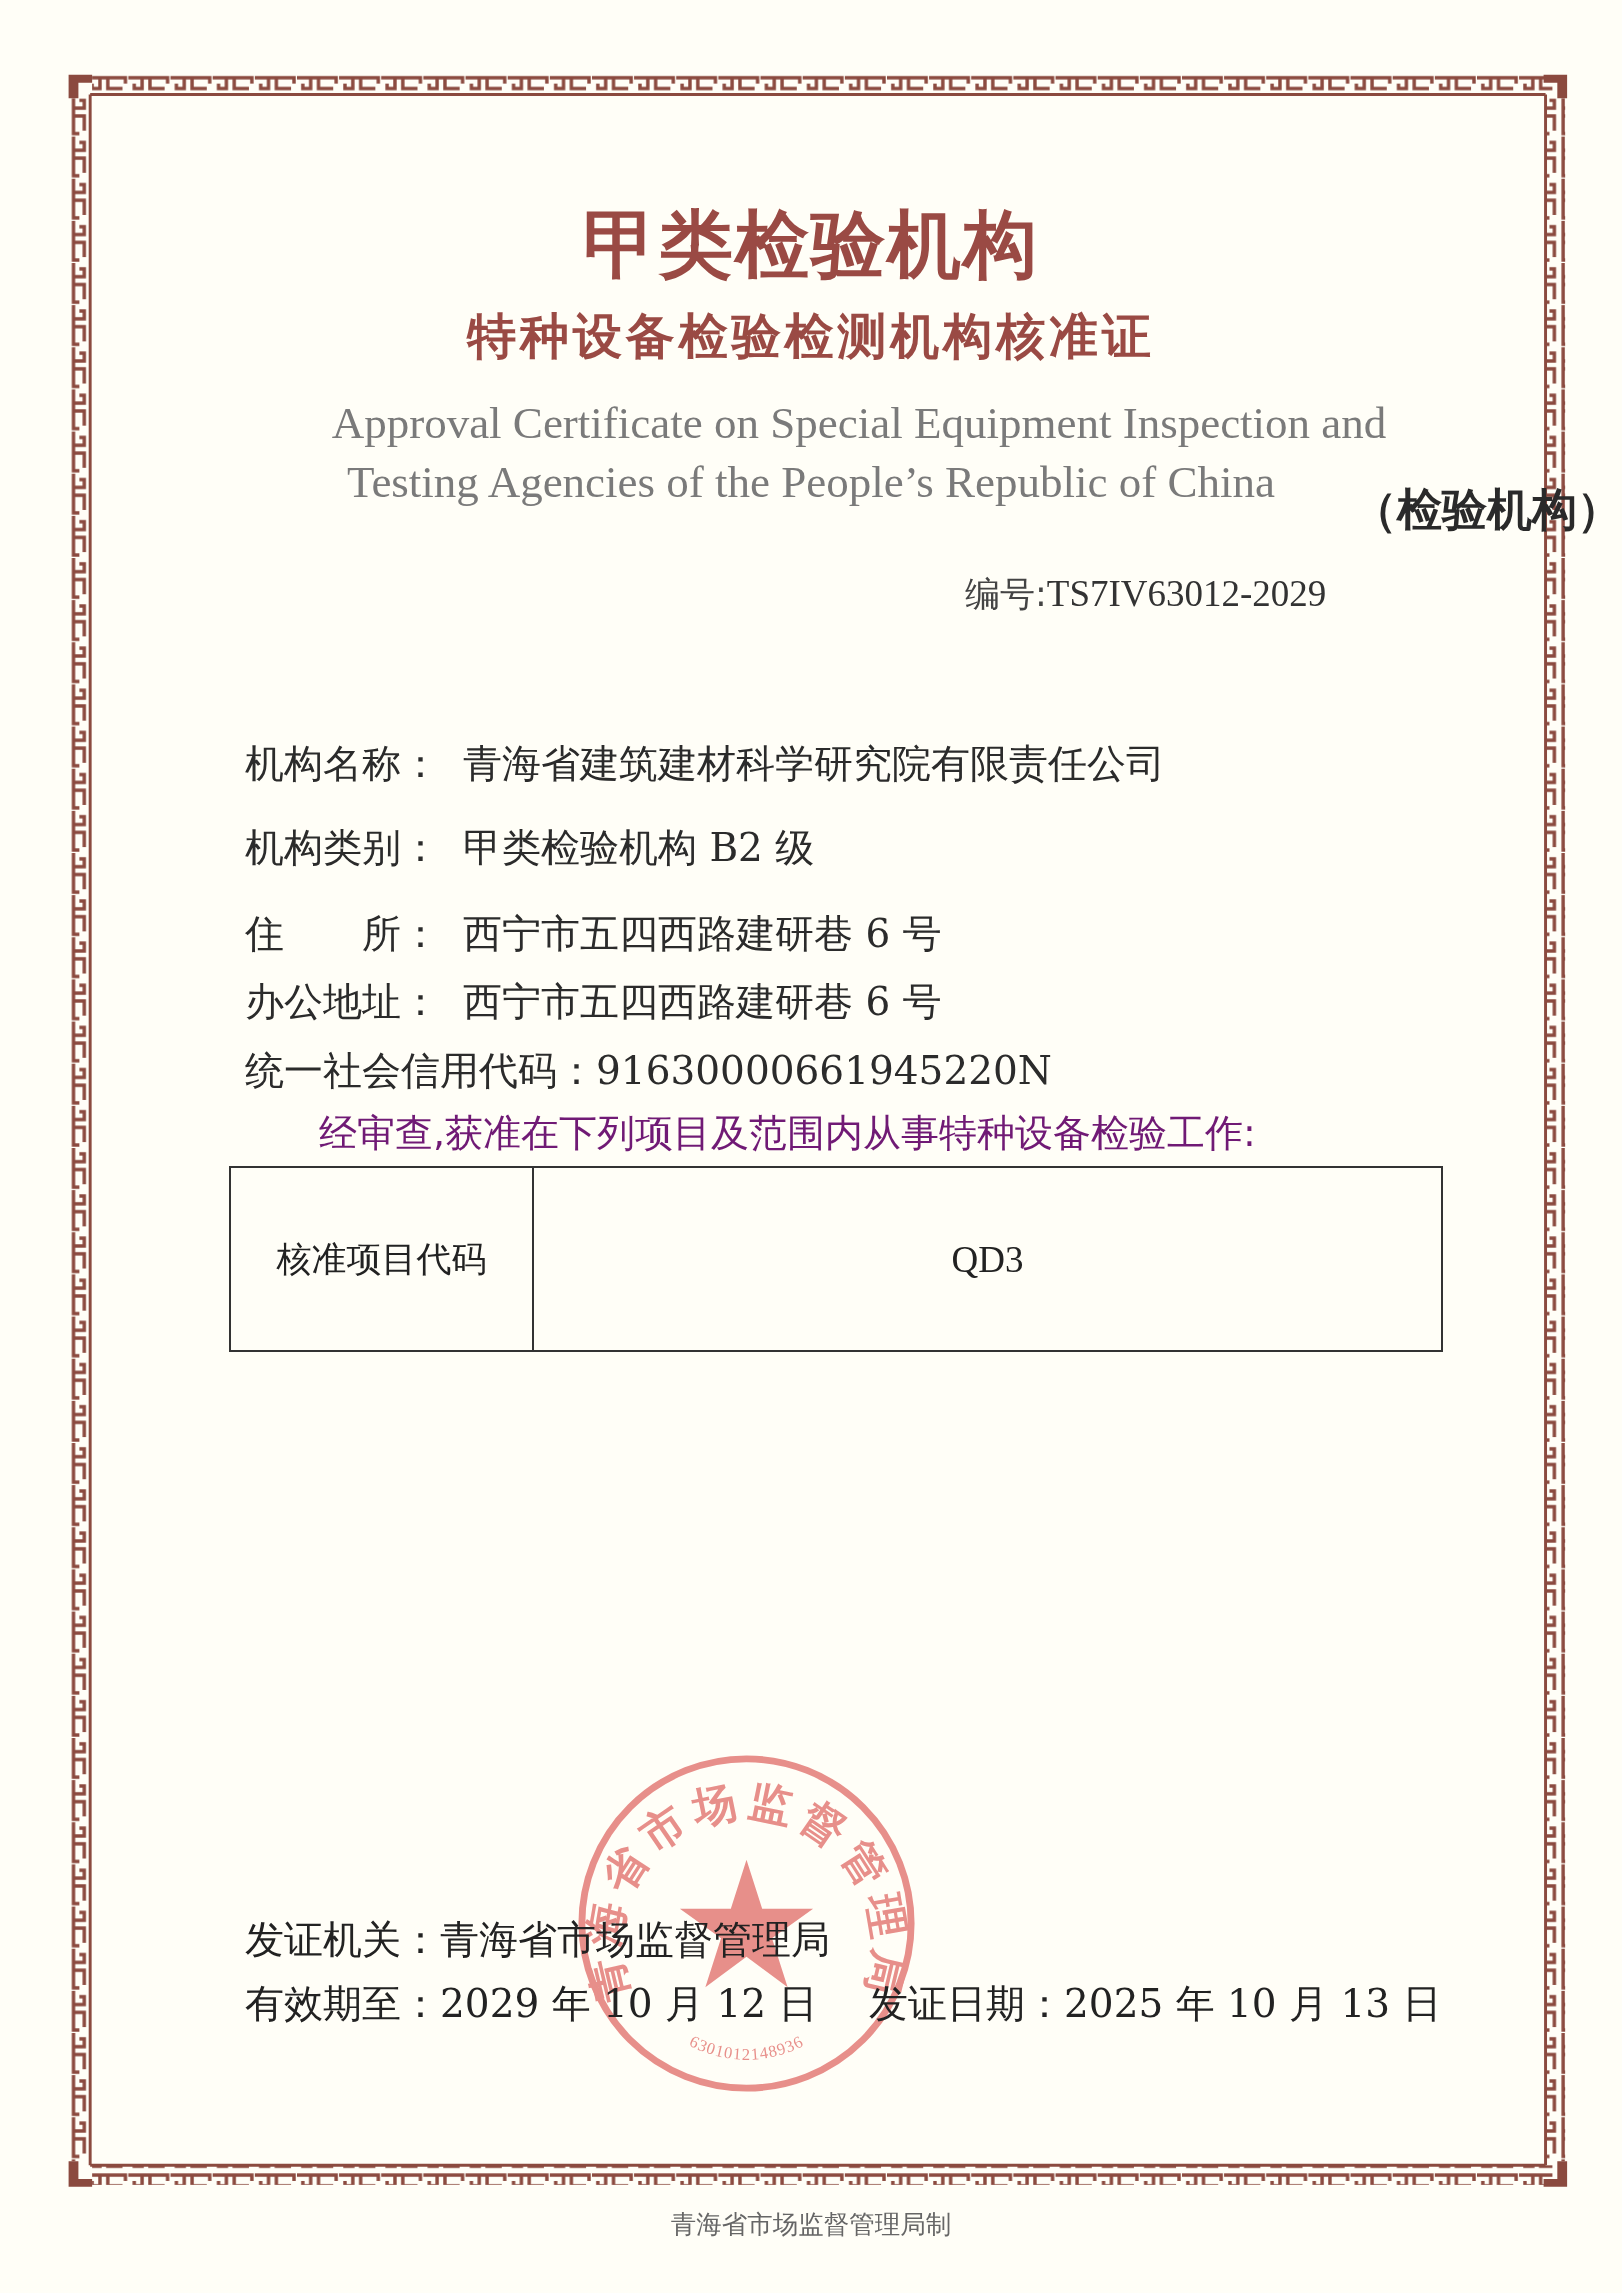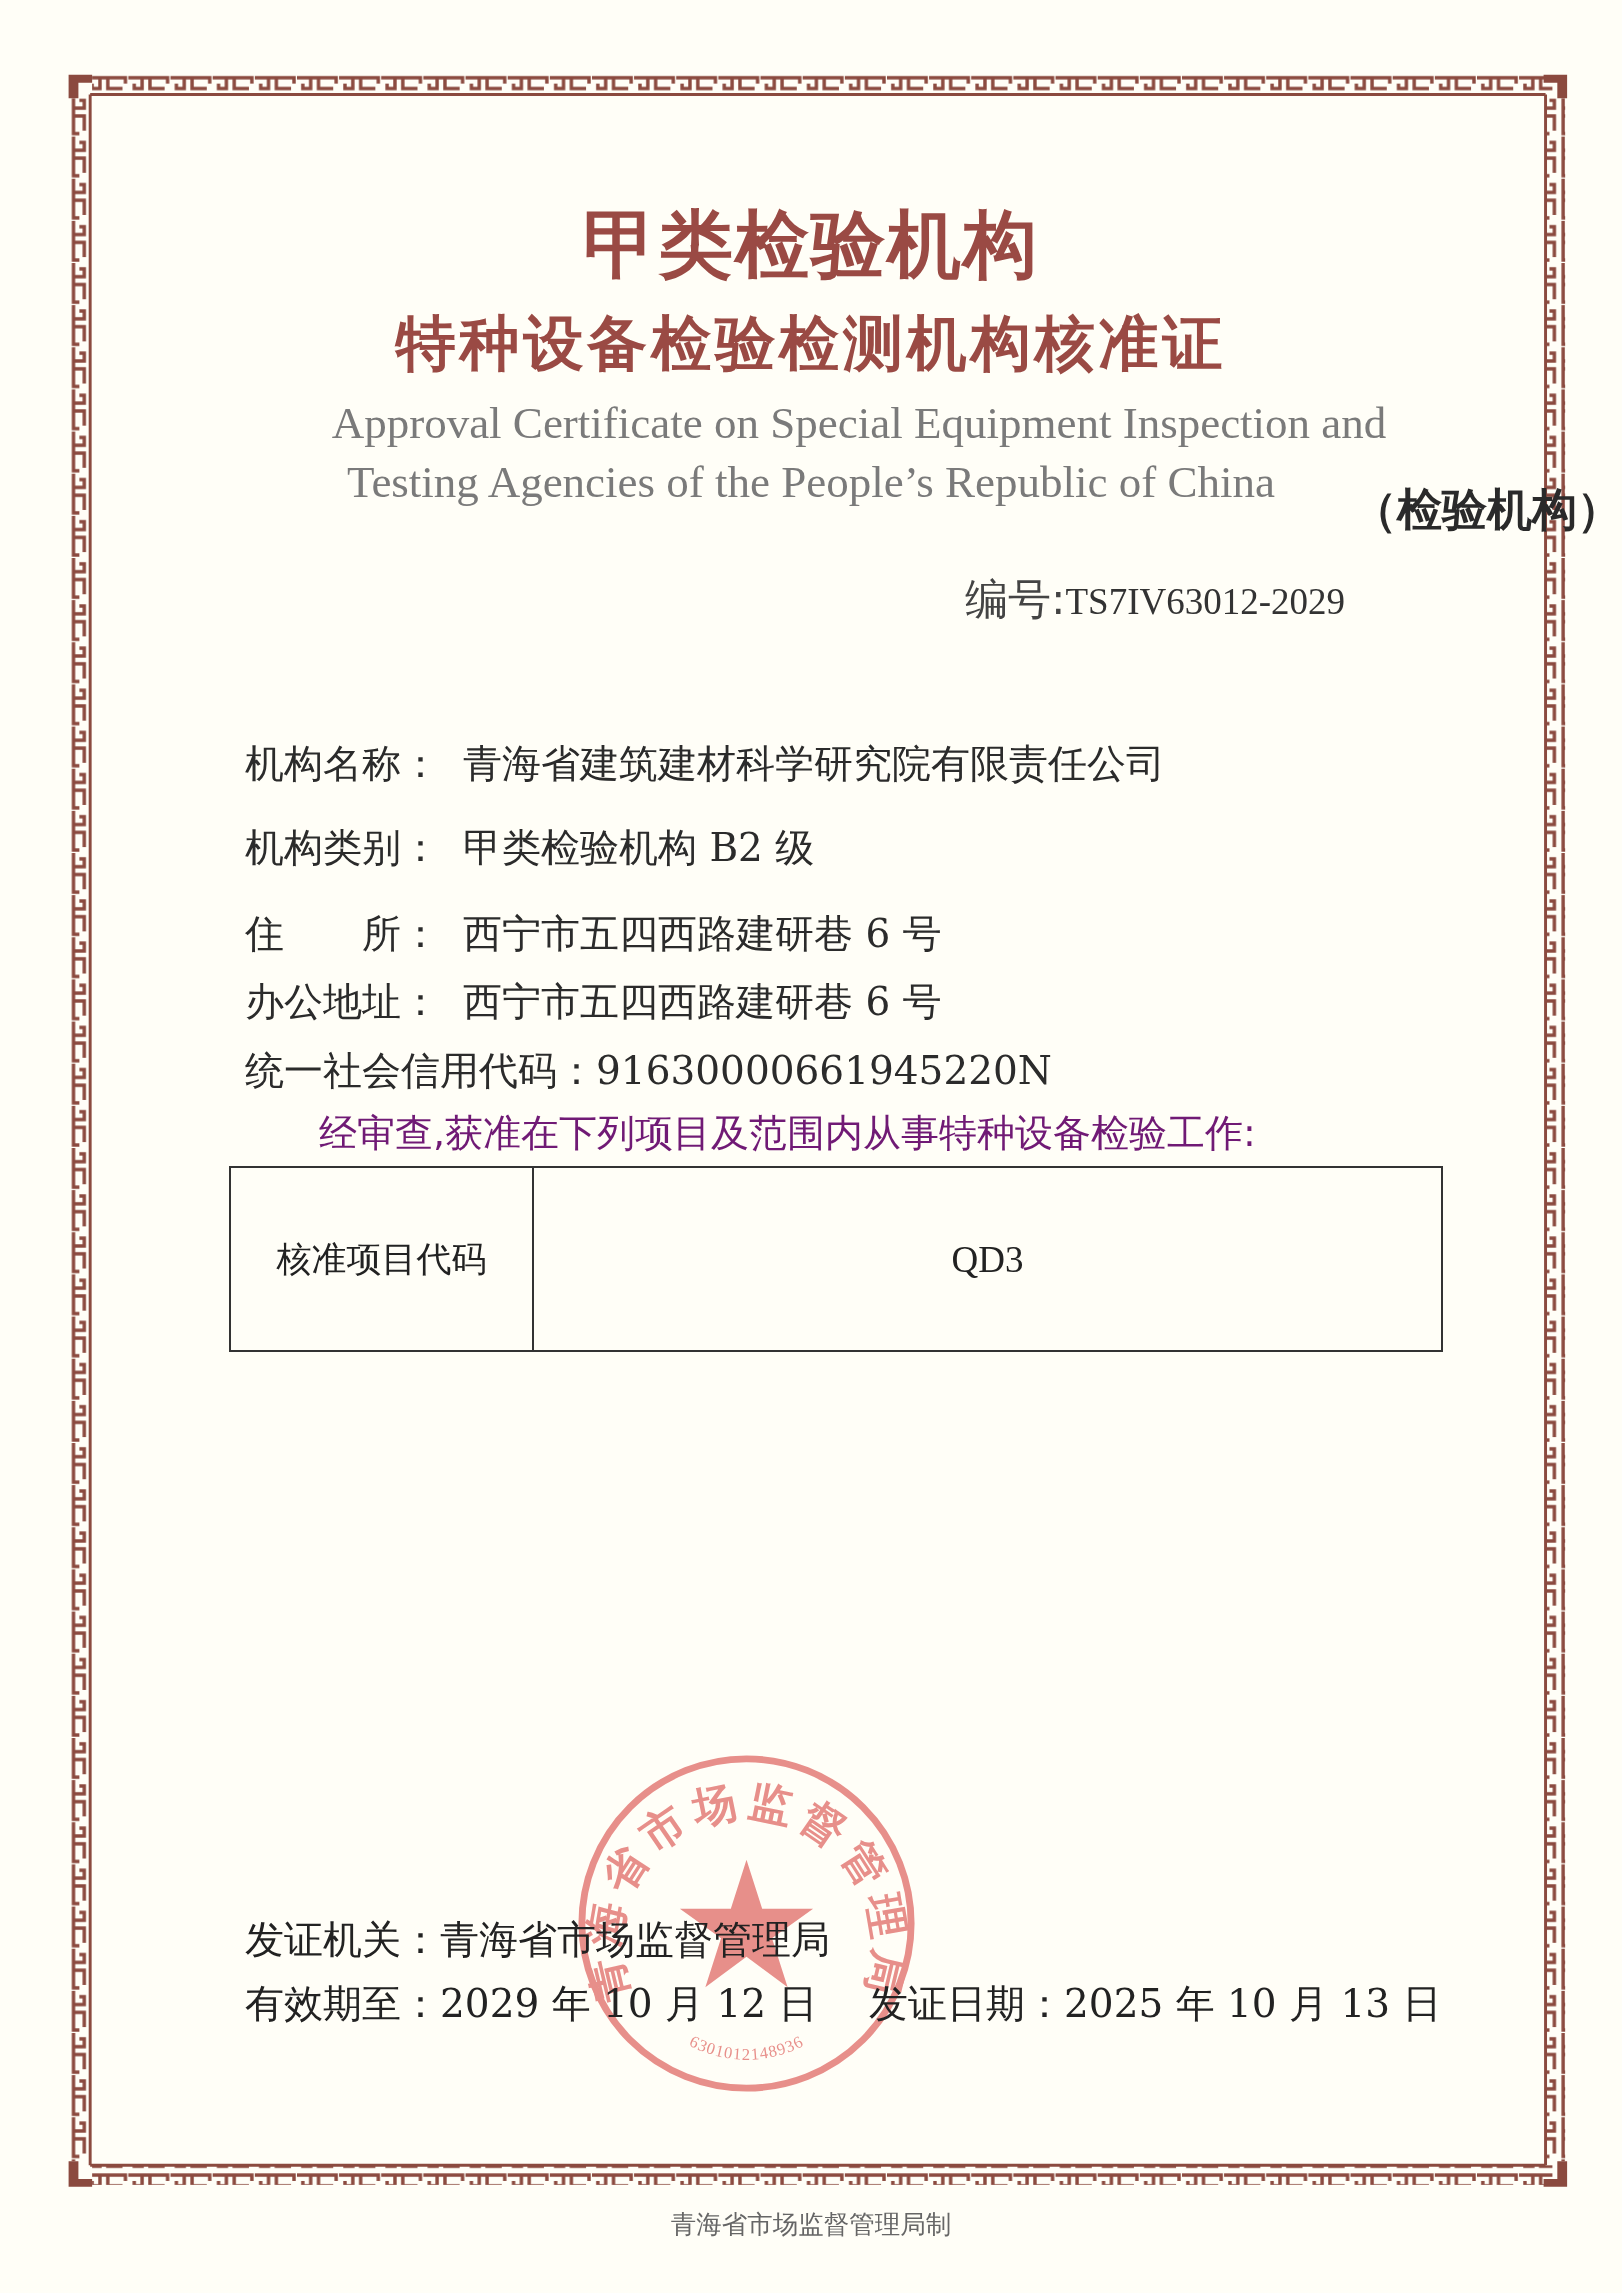--- a/index.html
+++ b/index.html
@@ -10,37 +10,37 @@
     color: #222;
   }
   
   .border-svg { position: absolute; left: 0; top: 0; }
   .title-cn {
     position: absolute; left: 0; width: 1622px; text-align: center;
     color: #9a4a44; font-family: "DejaVu Sans", sans-serif; font-weight: bold;
     white-space: nowrap;
   }
   .t1 { top: 196px; font-size: 74px; letter-spacing: 2px; }
-  .t2 { top: 304px; font-size: 60px; letter-spacing: 3.9px; }
+  .t2 { top: 304px; font-size: 49px; letter-spacing: 3.9px; }
   .title-en {
     position: absolute; left: 0; width: 1622px; text-align: center;
     color: #7a7a7a; font-family: "Liberation Serif", serif; font-size: 45px;
     white-space: nowrap;
   }
   .e1 { top: 397px; margin-left: 48px; }
   .e2 { top: 456px; }
   .subtype {
     position: absolute; left: 0; width: 1622px; text-align: right; top: 480px;
     font-family: "DejaVu Sans", sans-serif; font-weight: bold; font-size: 45px; color: #2a2a2a;
   }
   .certno {
     position: absolute; left: 965px; top: 571px; font-size: 37px; color: #333;
     font-family: "Liberation Serif", serif; white-space: nowrap;
   }
-  .certno .lbl { font-family: "DejaVu Sans", sans-serif; font-size: 43px; color: #444; }
+  .certno .lbl { font-family: "DejaVu Sans", sans-serif; font-size: 35px; color: #444; }
   .field {
     position: absolute; left: 245px; font-size: 39px; white-space: nowrap; color: #2b2b2b;
     font-family: "DejaVu Sans", sans-serif;
   }
   .field .label { display: inline-block; width: 218px; }
   .field .label.wide { width: auto; }
   .field .value { font-family: "DejaVu Serif", serif; }
   .intro {
     position: absolute; left: 319px; top: 1108px; font-size: 38px; color: #701a75;
     font-family: "DejaVu Sans", sans-serif; white-space: nowrap;

